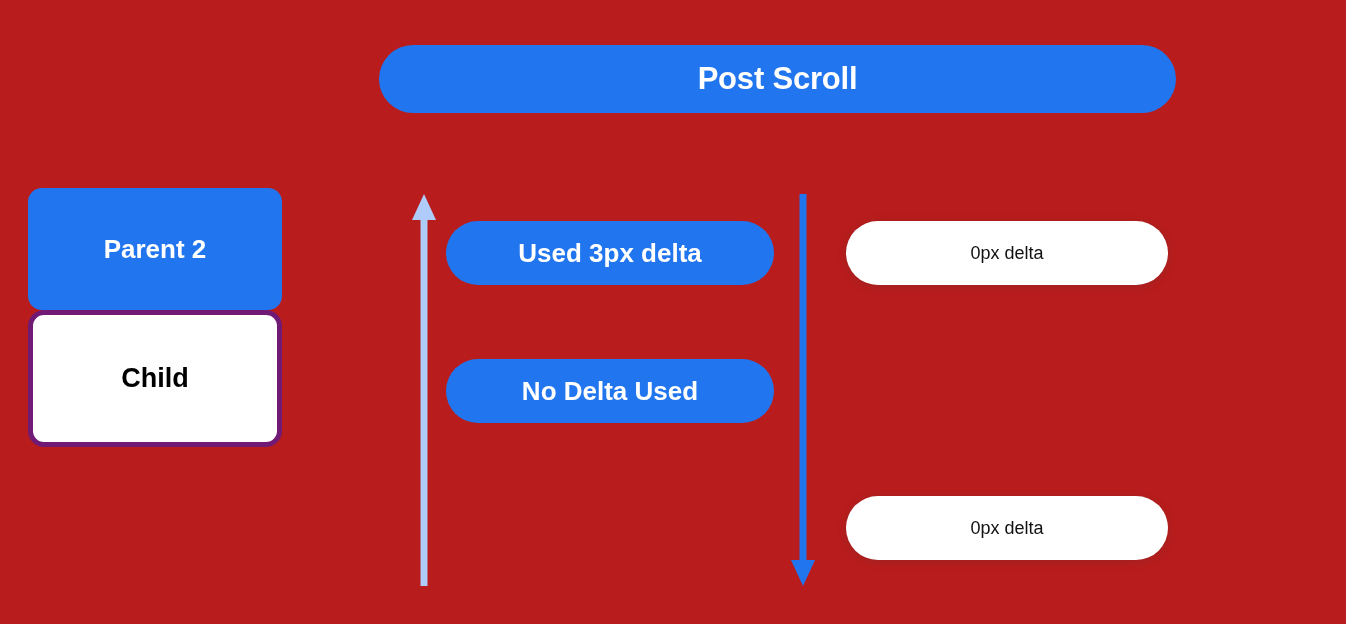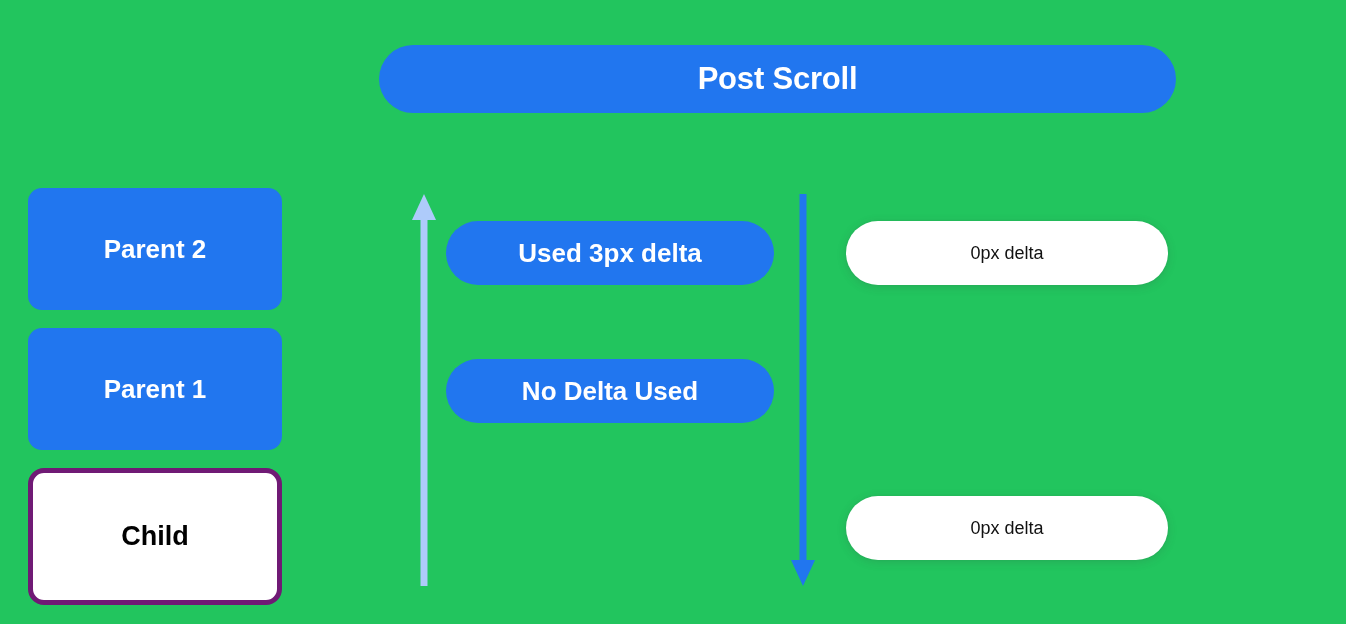--- a/index.html
+++ b/index.html
@@ -10,21 +10,21 @@
     width: 1346px;
     height: 624px;
     background: #ffffff;
     font-family: "Liberation Sans", sans-serif;
     overflow: hidden;
   }
   #stage {
     position: relative;
     width: 1346px;
     height: 624px;
-    background: #22c55e;
+    background: #b91c1c;
   }
 
   
   .banner {
     position: absolute;
     left: 379px;
     top: 45px;
     width: 797px;
     height: 68px;
     background: #2176EF;
@@ -51,21 +51,20 @@
     box-sizing: border-box;
     width: 254px;
     display: flex;
     align-items: center;
     justify-content: center;
   }
   .node-filled {
     height: 122px;
     background: #2176EF;
     border-radius: 14px;
-    margin-bottom: 18px;
   }
   .node-filled .node-label {
     color: #ffffff;
     font-size: 26px;
     font-weight: bold;
   }
   .node-outline {
     height: 137px;
     background: #ffffff;
     border: 5px solid #701a75;
@@ -136,23 +135,20 @@
 <div id="stage">
 
   <div class="banner">
     <span class="banner-label">Post Scroll</span>
   </div>
 
   <div class="stack">
     <div class="node node-filled">
       <span class="node-label">Parent 2</span>
     </div>
-    <div class="node node-filled">
-      <span class="node-label">Parent 1</span>
-    </div>
     <div class="node node-outline">
       <span class="node-label">Child</span>
     </div>
   </div>
 
   <svg class="arrow arrow-up" viewBox="0 0 28 392">
     <polygon points="14,0 26,26 2,26" fill="#AECBFA"></polygon>
     <rect x="10.5" y="22" width="7" height="370" fill="#AECBFA"></rect>
   </svg>
 

